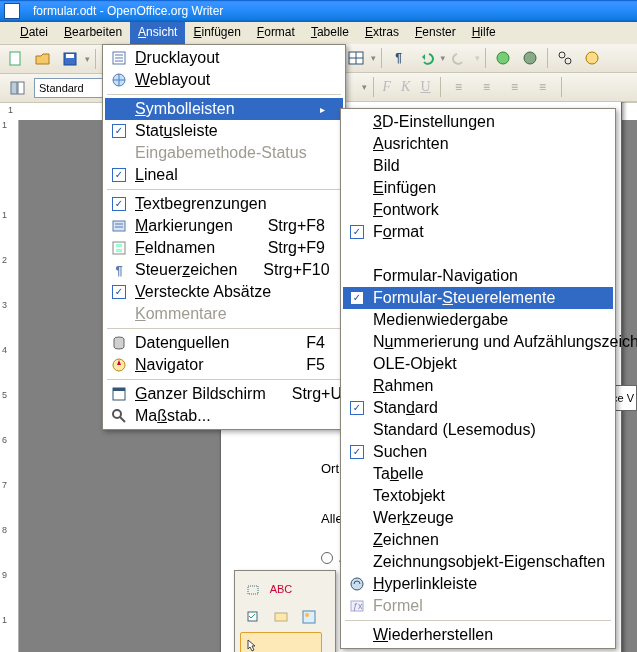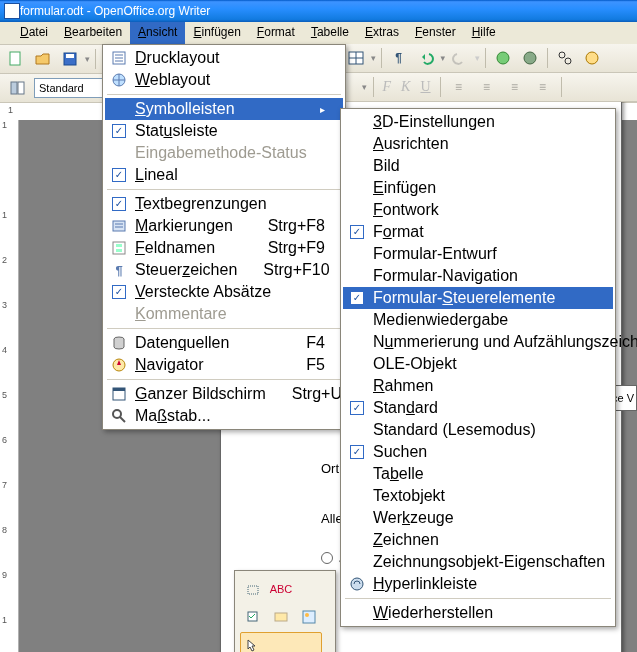--- a/index.html
+++ b/index.html
@@ -1,23 +1,23 @@
 <!DOCTYPE html>
 <html><head>
 <meta charset="utf-8">
 <style>
   html,body{margin:0;padding:0;font-family:"Segoe UI",Tahoma,Arial,sans-serif;font-size:12px;color:#000;background:#ece9d8;overflow:hidden}
   .window{width:637px;height:652px;position:relative;background:#ece9d8}
-  .titlebar{height:22px;background:linear-gradient(to bottom,#0058c6 0%,#3d93ff 8%,#288eff 40%,#127be0 88%,#0b5cb9 100%);color:#fff;display:flex;align-items:center;padding:0 4px;gap:0}
+  .titlebar{height:22px;background:linear-gradient(to bottom,#0058c6 0%,#3d93ff 8%,#288eff 40%,#127be0 88%,#0b5cb9 100%);color:#fff;display:flex;align-items:center;padding:0 4px;gap:13px}
   .titlebar .ticon{width:14px;height:14px;background:#fff;border:1px solid #1a4fa0;display:inline-block}
   .titlebar span{font-size:12px}
   .menubar{height:22px;background:#ece9d8;display:flex;align-items:stretch;padding:0 12px;border-bottom:1px solid #cac6b8}
   .menubar .mi{padding:3px 8px;cursor:default}
   .menubar .mi u{text-decoration:underline}
-  .menubar .mi.open{background:#316ac5;color:#000000}
+  .menubar .mi.open{background:#316ac5;color:#ffffff}
   .toolbar{height:28px;background:linear-gradient(#f7f5ee,#e8e4d6);border-bottom:1px solid #cac6b8;display:flex;align-items:center;gap:3px;padding:0 4px}
   .toolbar2{height:28px;background:linear-gradient(#f7f5ee,#e8e4d6);border-bottom:1px solid #cac6b8;display:flex;align-items:center;gap:4px;padding:0 6px}
   .tbtn{width:22px;height:22px;display:flex;align-items:center;justify-content:center;border:1px solid transparent;border-radius:2px}
   .sep{width:1px;height:20px;background:#c0bcac;margin:0 2px}
   .stylebox{width:80px;height:18px;background:#fff;border:1px solid #7f9db9;padding:0 4px;display:flex;align-items:center;font-size:11px}
   .ruler-top{height:18px;background:#fff;border-bottom:1px solid #b0b0b0;position:relative}
   .workspace{position:absolute;top:120px;left:0;right:0;bottom:0;background:#808080}
   .ruler-left{position:absolute;top:0;left:0;width:18px;bottom:0;background:#fff;border-right:1px solid #b0b0b0}
   .ruler-left .mark{position:absolute;left:2px;font-size:9px;color:#555}
   .page{position:absolute;left:220px;top:-60px;width:400px;height:720px;background:#fff;border:1px solid #666;box-shadow:2px 2px 4px rgba(0,0,0,.4)}
@@ -384,21 +384,20 @@
         <span class="lbl"><u>F</u>ontwork</span>
       </div>
       <div class="row">
         <span class="icn">
           <span class="chk on"></span>
         </span>
         <span class="lbl">F<u>o</u>rmat</span>
       </div>
       <div class="row">
         <span class="icn"></span>
-        <span class="lbl">Formular-Entwurf</span>
       </div>
       <div class="row">
         <span class="icn"></span>
         <span class="lbl">Formular-Navigation</span>
       </div>
       <div class="row hl">
         <span class="icn">
           <span class="chk on"></span>
         </span>
         <span class="lbl">Formular-<u>S</u>teuerelemente</span>
@@ -457,20 +456,29 @@
       </div>
       <div class="row">
         <span class="icn">
           <svg width="16" height="16">
             <circle cx="8" cy="8" r="6" fill="#cde" stroke="#357"></circle>
             <path d="M5 8a3 3 0 0 1 6 0" fill="none" stroke="#357"></path>
           </svg>
         </span>
         <span class="lbl"><u>H</u>yperlinkleiste</span>
       </div>
+      <div class="row disabled">
+        <span class="icn">
+          <svg width="16" height="16">
+            <rect x="2" y="3" width="12" height="10" fill="#eef" stroke="#aac"></rect>
+            <text x="4" y="11" font-size="9" fill="#88a">ƒx</text>
+          </svg>
+        </span>
+        <span class="lbl">Formel</span>
+      </div>
       <hr>
       <div class="row">
         <span class="icn"></span>
         <span class="lbl"><u>W</u>iederherstellen</span>
       </div>
     </div>
 
 </div>
 
 </body></html>

